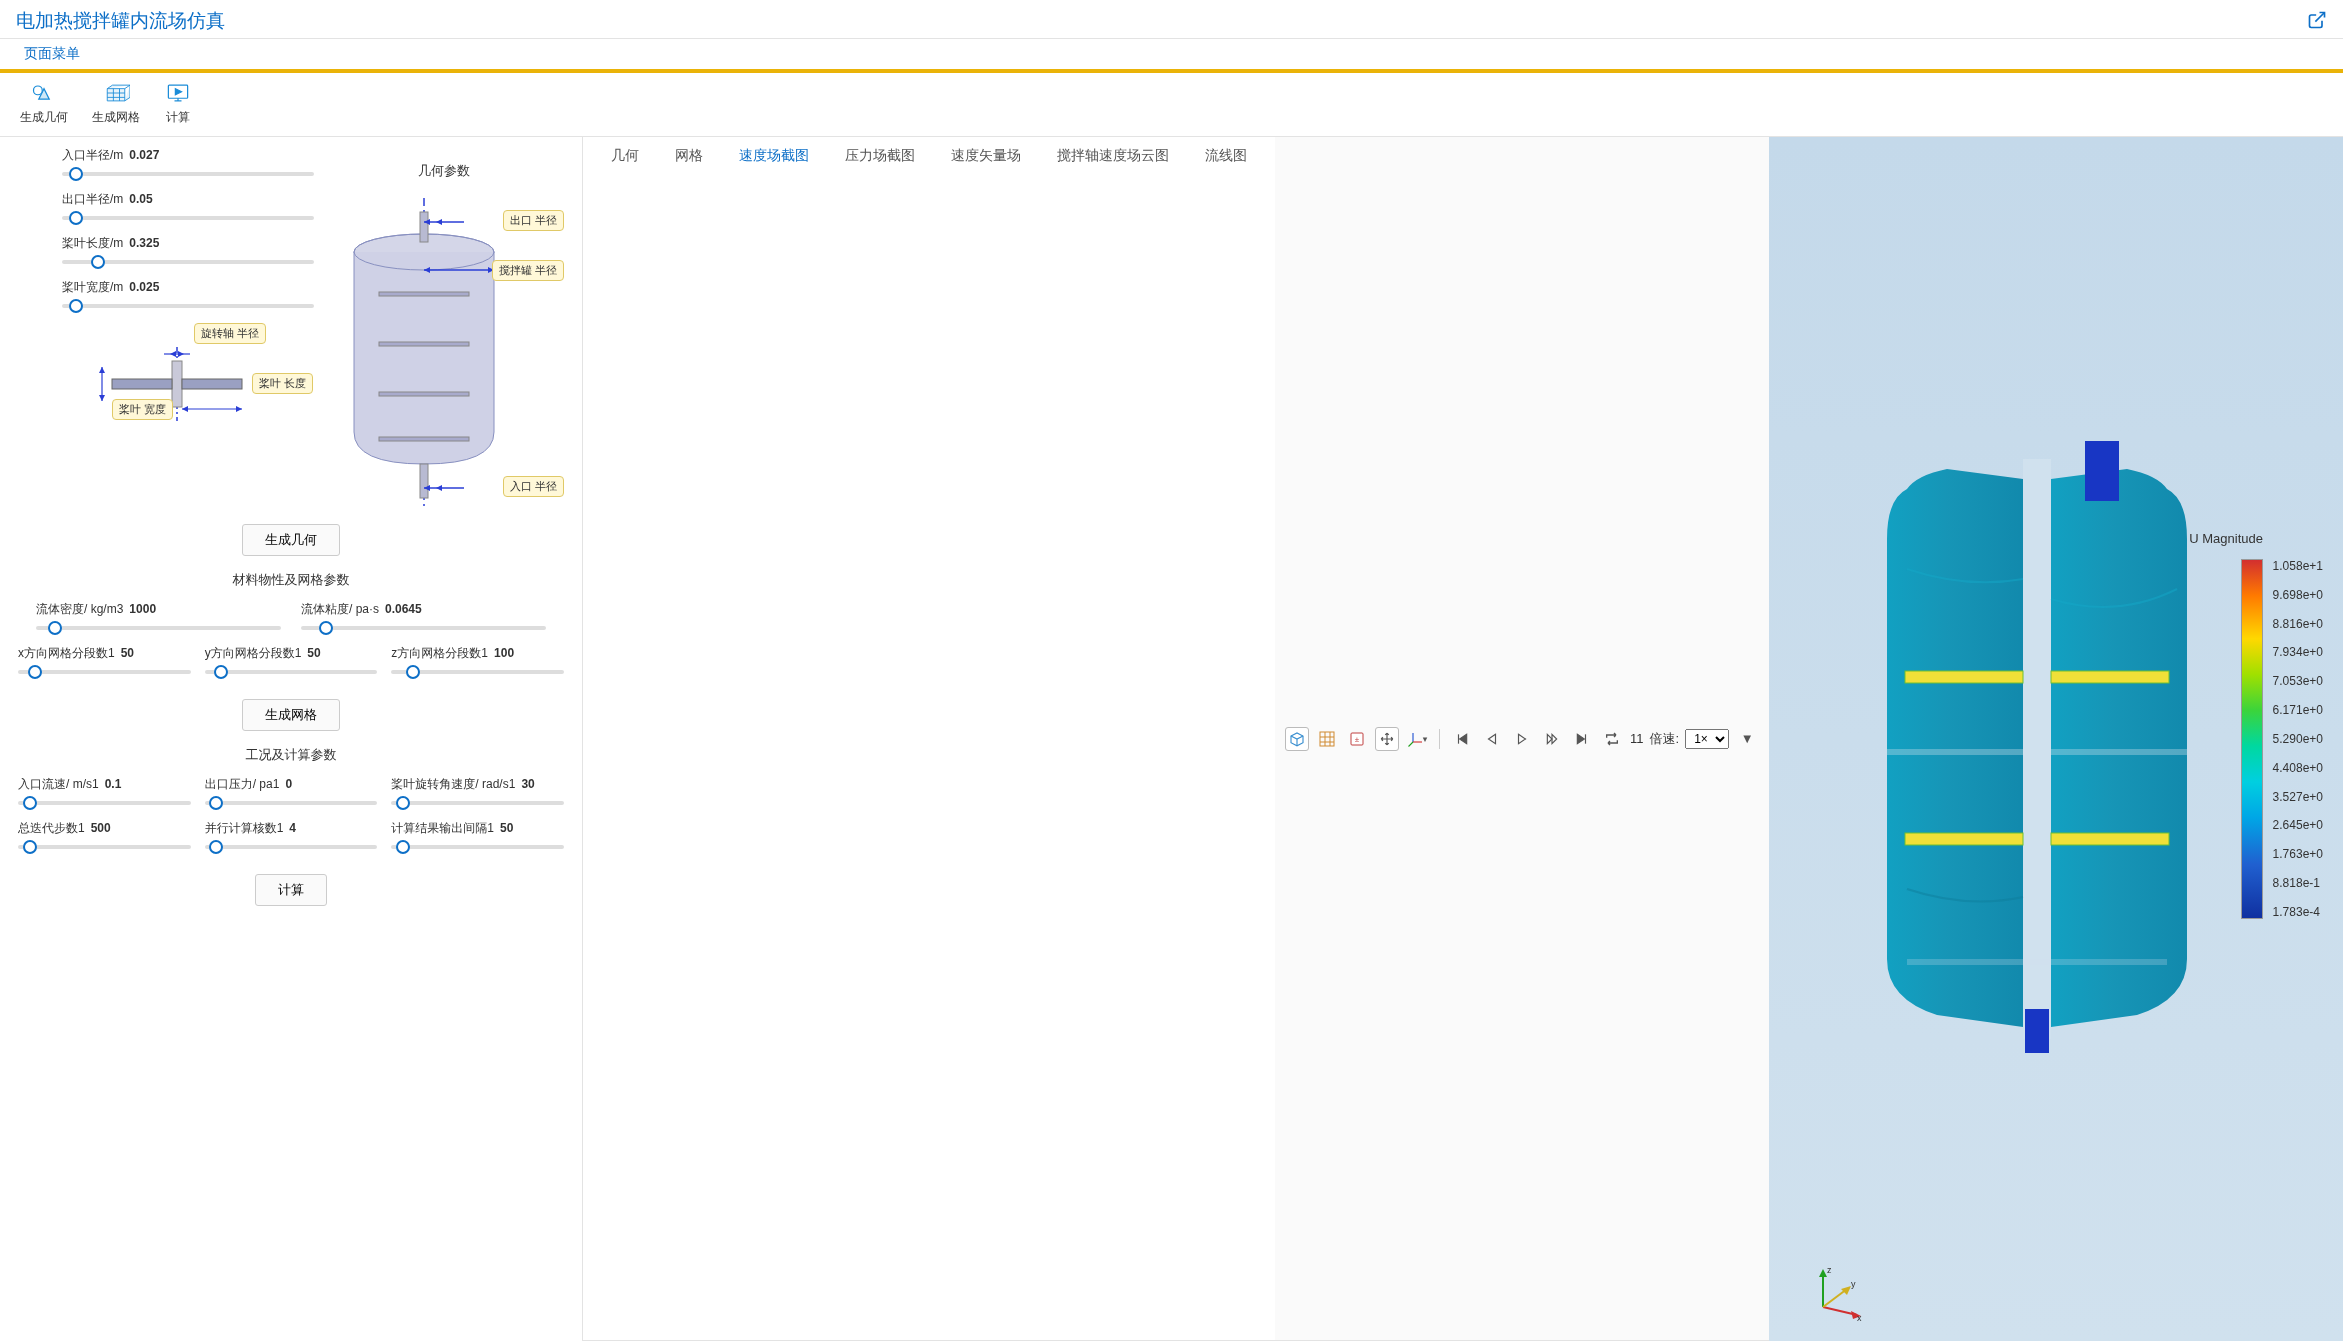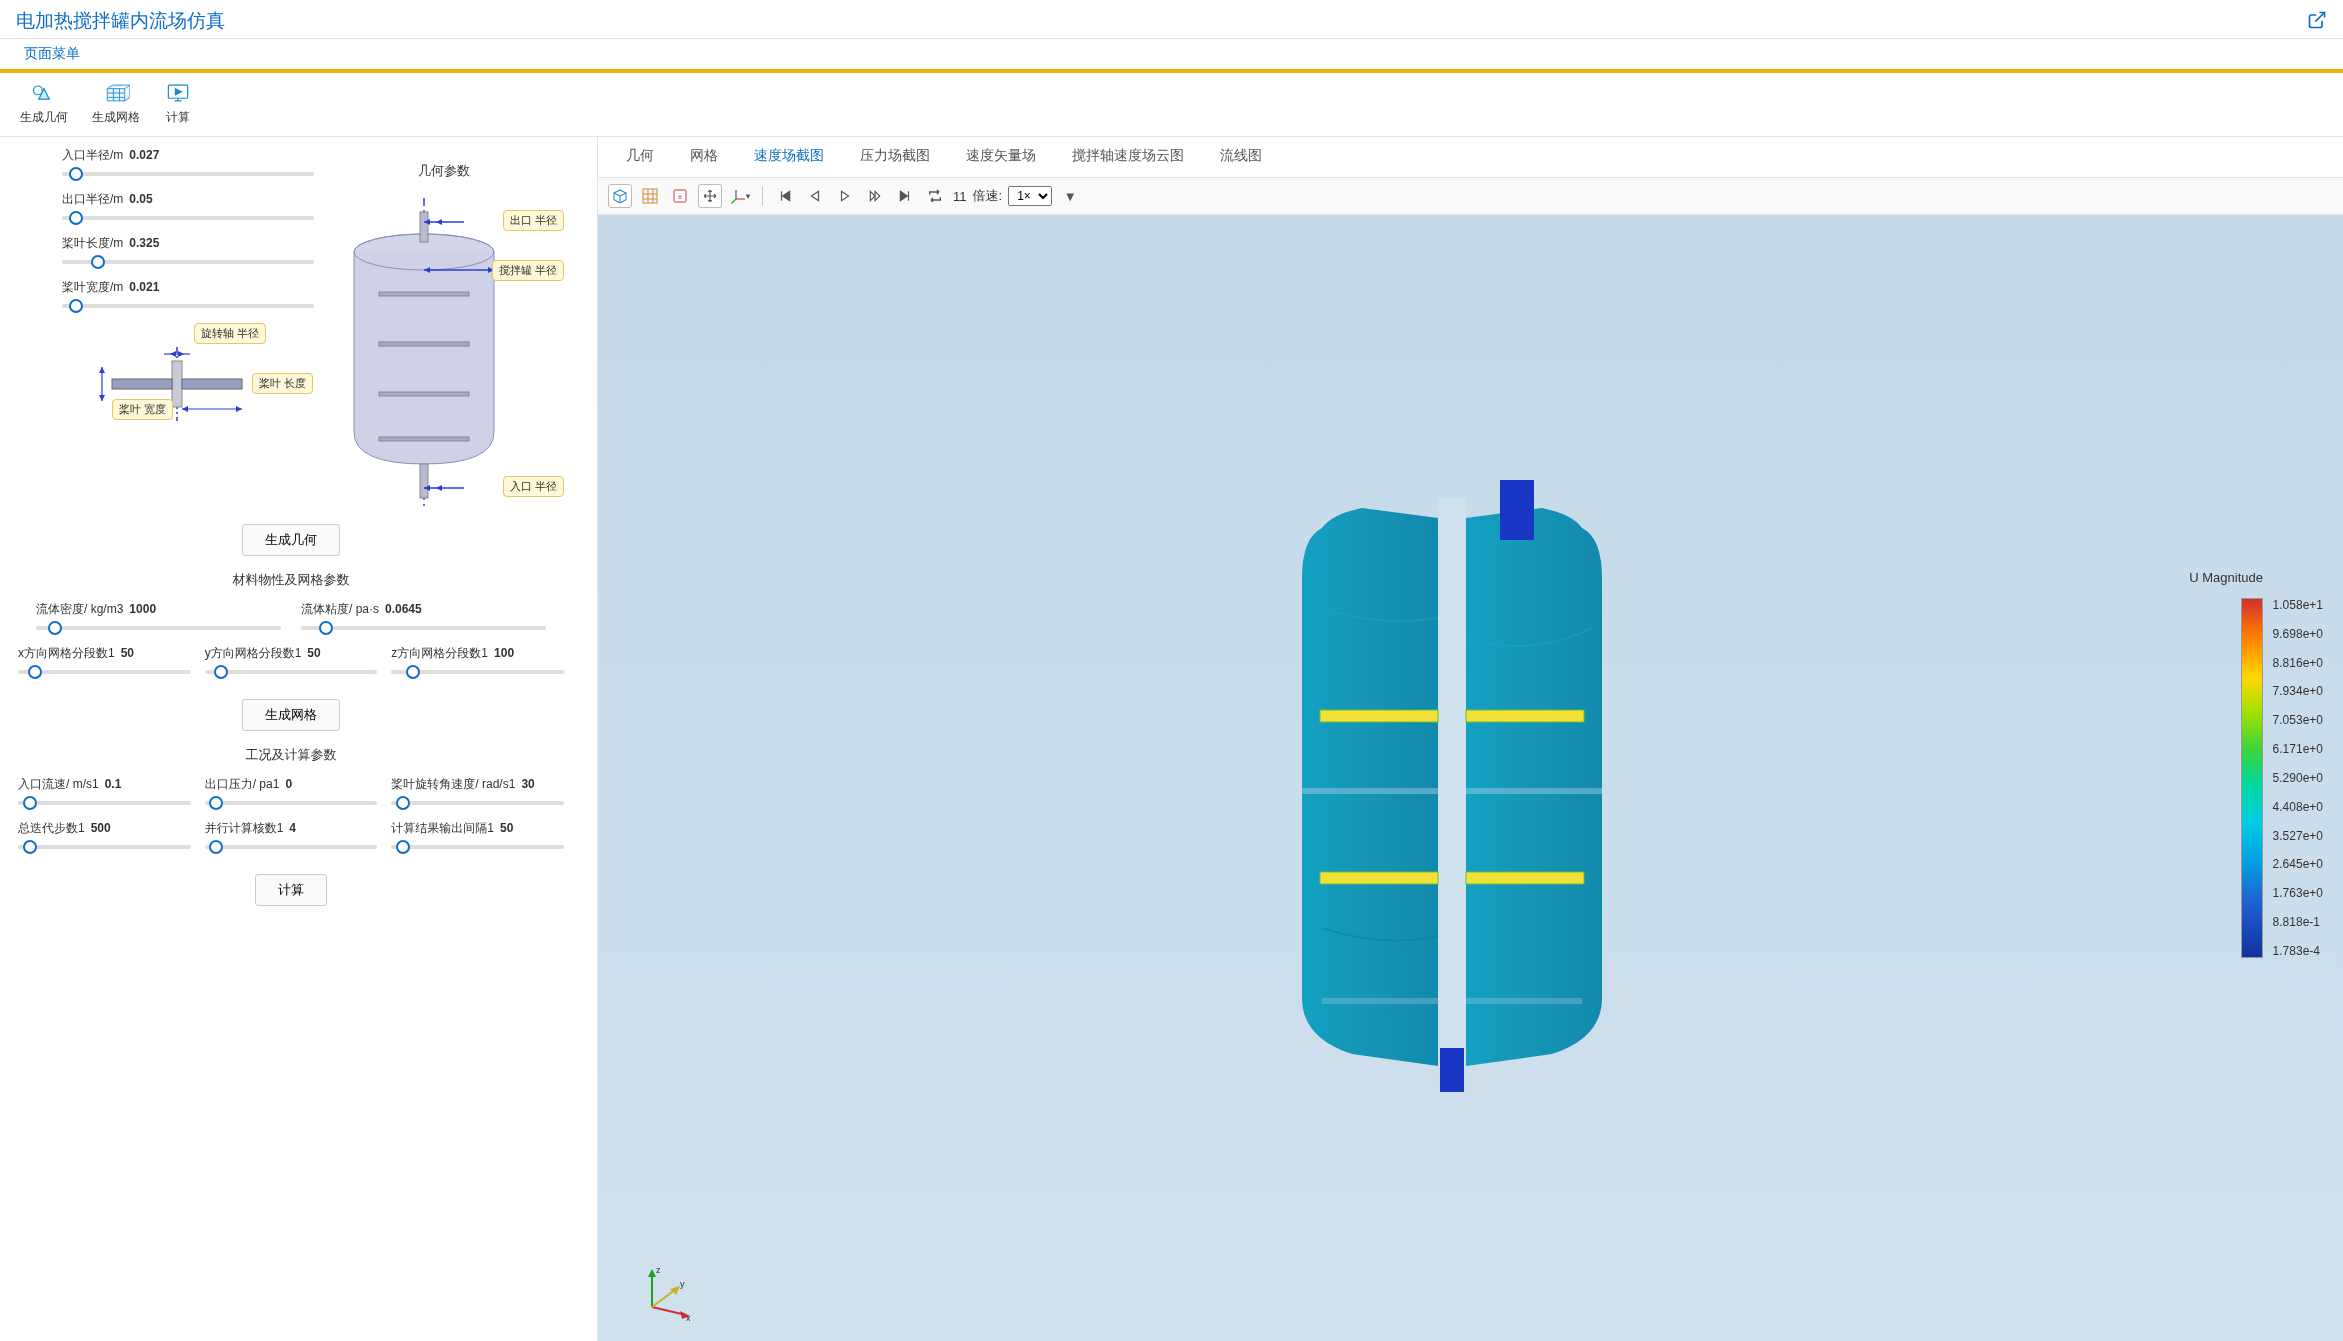--- a/index.html
+++ b/index.html
@@ -17,21 +17,21 @@
 .menu-item { color: #0d6fc7; font-size: 14px; cursor: pointer; }
 
 
 .toolbar { display: flex; gap: 24px; padding: 8px 20px 10px 20px; border-bottom: 1px solid #e3e3e3; }
 .tool-btn { display: flex; flex-direction: column; align-items: center; gap: 4px; cursor: pointer; font-size: 12px; color: #333; }
 .tool-btn svg { width: 28px; height: 24px; }
 
 
 .main { display: flex; flex: 1; overflow: hidden; }
 .sidebar { width: 582px; padding: 10px 18px; overflow-y: auto; }
-.viewer { flex: 1; display: flex; flex-direction: column; border-left: 1px solid #e3e3e3; margin-left: 15px; }
+.viewer { flex: 1; display: flex; flex-direction: row; border-left: 1px solid #e3e3e3; }
 
 
 .section-title { text-align: center; font-size: 13px; color: #333; margin: 15px 0 12px 0; }
 .param { margin-bottom: 12px; }
 .param-label { font-size: 12px; color: #333; display: flex; align-items: baseline; gap: 6px; }
 .param-value { color: #333; font-weight: 700; }
 .slider { width: 100%; margin-top: 6px; appearance: none; height: 4px; background: #ddd; border-radius: 2px; outline: none; }
 .slider::-webkit-slider-thumb { appearance: none; width: 14px; height: 14px; border-radius: 50%; background: #fff; border: 2px solid #0d6fc7; cursor: pointer; }
 .slider::-moz-range-thumb { width: 14px; height: 14px; border-radius: 50%; background: #fff; border: 2px solid #0d6fc7; cursor: pointer; }
 
@@ -140,21 +140,21 @@
               <div class="param"><div class="param-label">
                     <span>出口半径/m</span> 
                     <span class="param-value">0.05</span>
                   </div><input type="range" class="slider" min="0" max="100" value="3" style=""></div>
               <div class="param"><div class="param-label">
                     <span>桨叶长度/m</span> 
                     <span class="param-value">0.325</span>
                   </div><input type="range" class="slider" min="0" max="100" value="12" style=""></div>
               <div class="param"><div class="param-label">
                     <span>桨叶宽度/m</span> 
-                    <span class="param-value">0.021</span>
+                    <span class="param-value">0.025</span>
                   </div><input type="range" class="slider" min="0" max="100" value="3" style=""></div>
             </div>
           </div>
 
           <div style="position:relative;height:110px;margin-top:6px;">
             <svg width="240" height="110" viewBox="0 0 240 110">
               <line x1="115" y1="18" x2="115" y2="92" stroke="#2a3ed6" stroke-width="1.5" stroke-dasharray="6 3 2 3"></line>
               <rect x="110" y="32" width="10" height="46" fill="#c9c9d9" stroke="#888"></rect>
               <rect x="50" y="50" width="60" height="10" fill="#9aa0c2" stroke="#666"></rect>
               <rect x="120" y="50" width="60" height="10" fill="#9aa0c2" stroke="#666"></rect>

